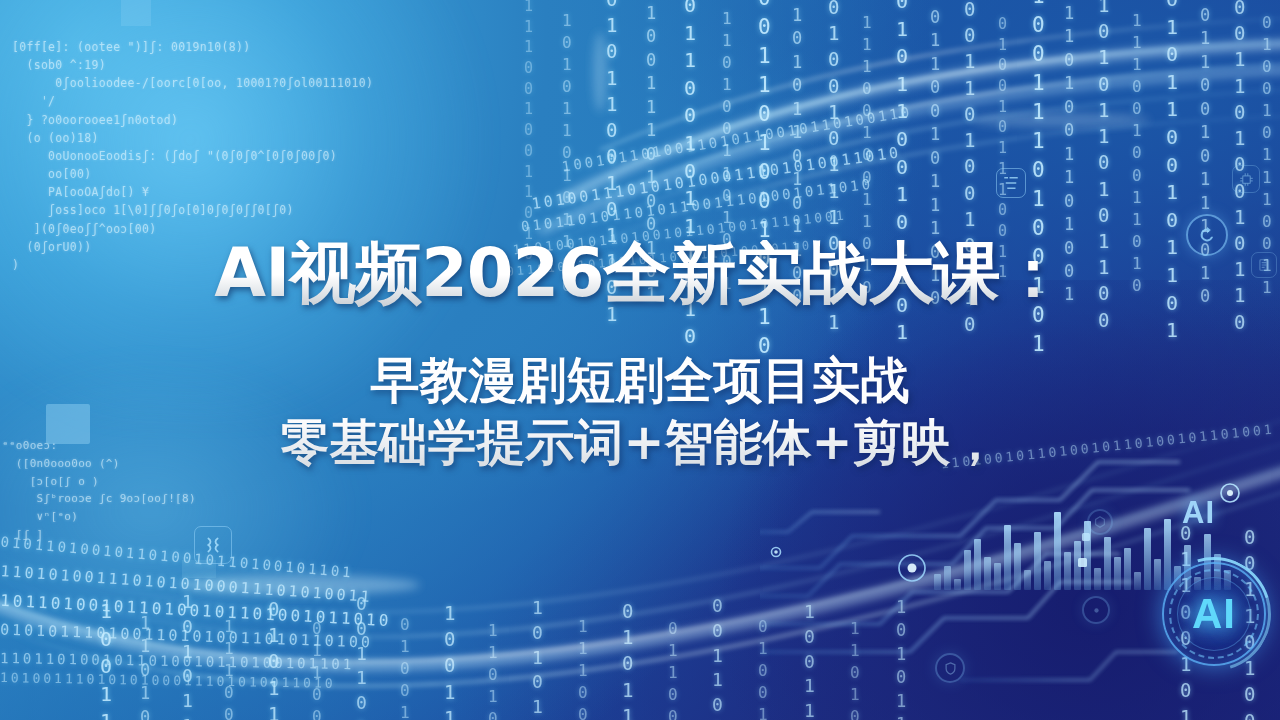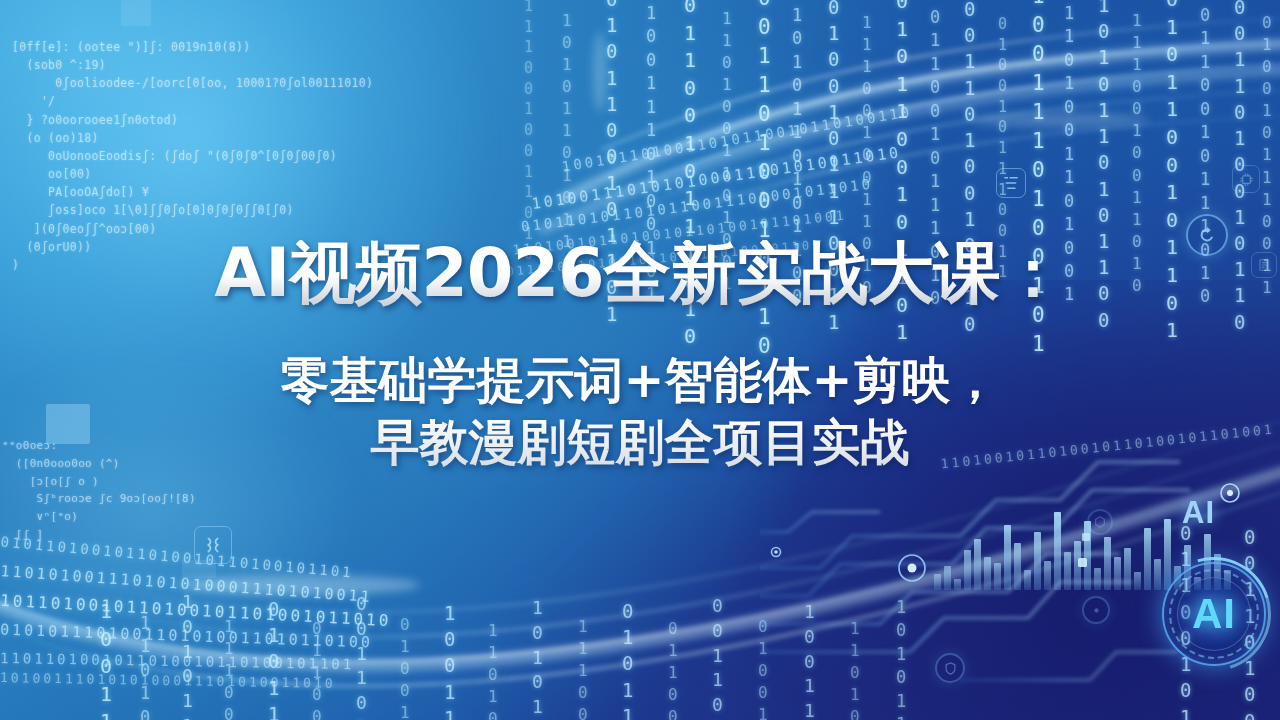--- a/index.html
+++ b/index.html
@@ -971,18 +971,18 @@
     <div class="ring-inner"></div>
     <span class="ai-text">AI</span>
   </div>
 
   <div class="headline" style="top:240px;">
     <div class="title-main">AI视频2026全新实战大课：</div>
   </div>
 
   <div class="headline" style="top:350px;">
     <div class="subtitle">
+      <span class="sub-line">早教漫剧短剧全项目实战</span>
       <span class="sub-line">零基础学提示词+智能体+剪映，</span>
-      <span class="sub-line">早教漫剧短剧全项目实战</span>
     </div>
   </div>
 
 </div>
 
 </body></html>

